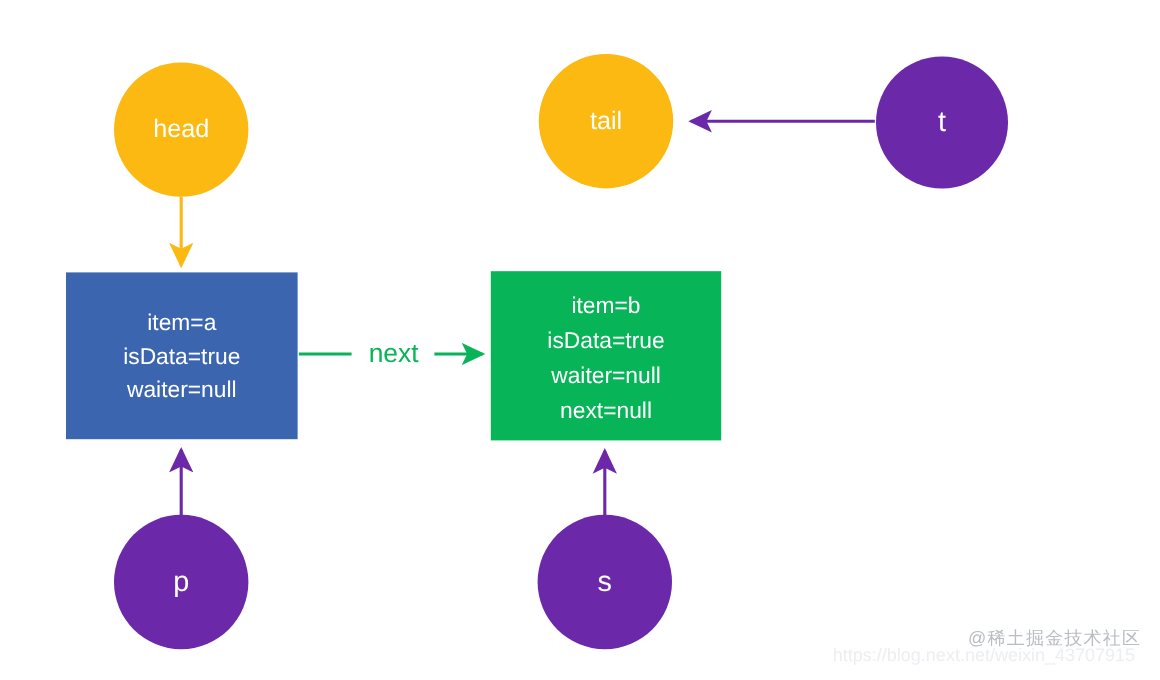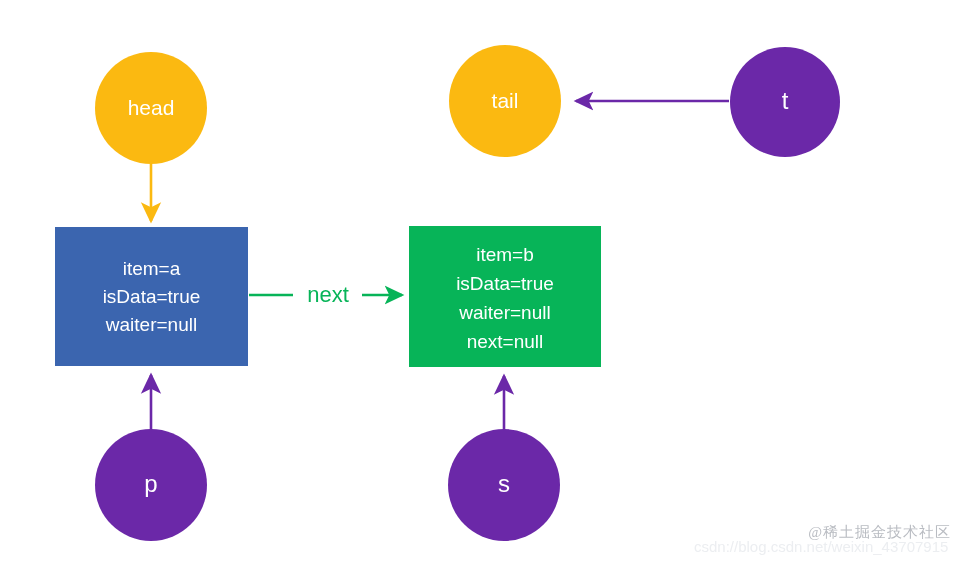--- a/index.html
+++ b/index.html
@@ -43,21 +43,21 @@
   .edge-label {
     font-family: "Liberation Sans", sans-serif;
     font-size: 22px;
     text-anchor: middle;
     dominant-baseline: middle;
   }
   .watermark-cn {
     position: absolute;
     right: 16px;
     top: 523px;
-    font-family: Liberation Serif, serif;
+    font-family: Liberation Sans, sans-serif;
     font-size: 15px;
     color: #b9bcc2;
     letter-spacing: 1px;
     white-space: nowrap;
   }
   .watermark-url {
     position: absolute;
     left: 694px;
     top: 538px;
     font-family: "Liberation Sans", sans-serif;
@@ -141,15 +141,15 @@
     <g>
       <rect x="409" y="226" width="192" height="141" fill="#07b458"></rect>
       <text class="box-text" x="505" y="261">item=b</text>
       <text class="box-text" x="505" y="290">isData=true</text>
       <text class="box-text" x="505" y="319">waiter=null</text>
       <text class="box-text" x="505" y="348">next=null</text>
     </g>
   </svg>
 
   <div class="watermark-cn">@稀土掘金技术社区</div>
-  <div class="watermark-url">csdn://blog.csdn.net/weixin_43707915</div>
+  <div class="watermark-url">https://blog.next.net/weixin_43707915</div>
 
 </div>
 
 </body></html>

